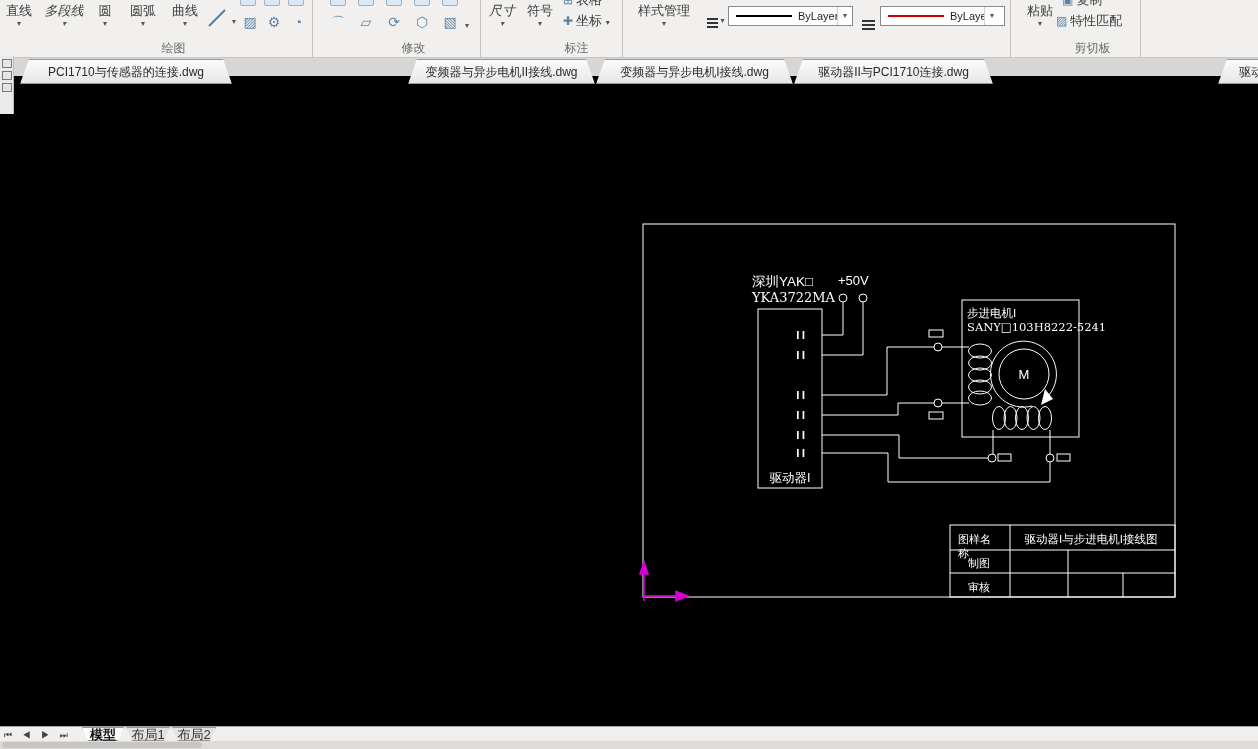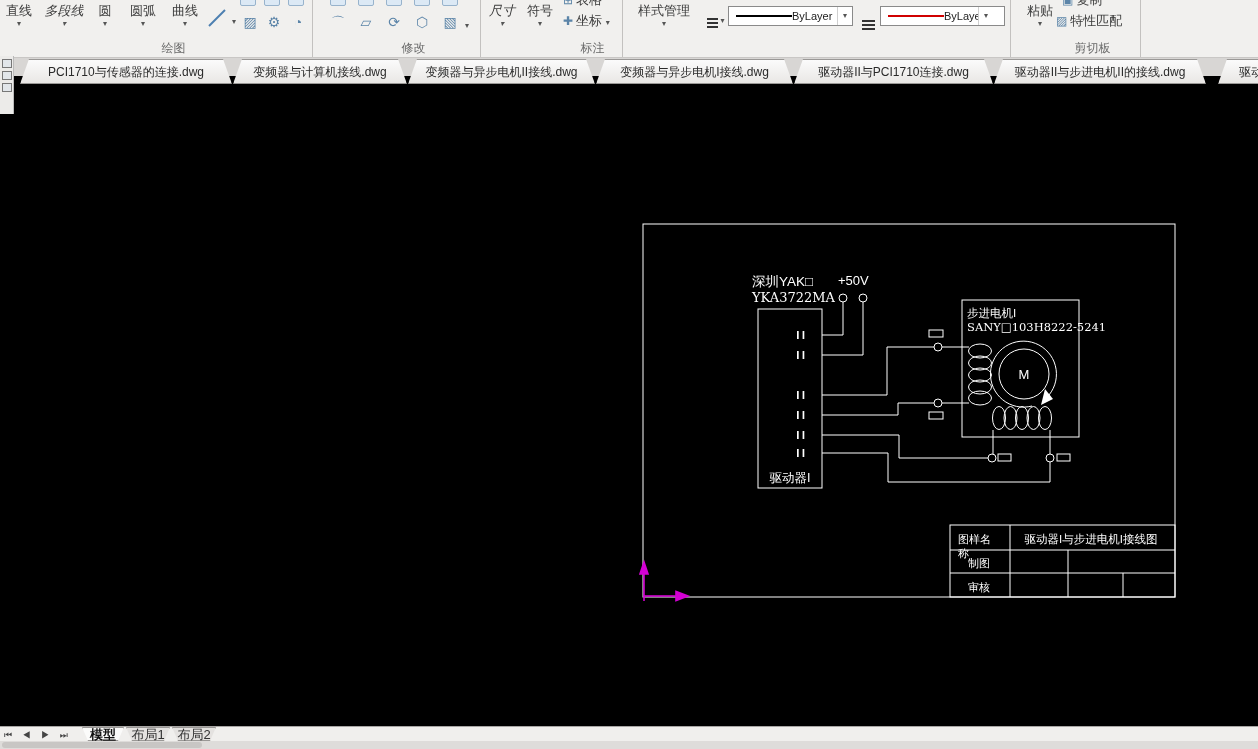--- a/index.html
+++ b/index.html
@@ -16,21 +16,21 @@
     cursor:default; }
   .rbtn .lbl { display:block; line-height:17px; white-space:nowrap; }
   .rbtn .dd { display:block; font-size:8px; color:#555; line-height:9px; }
   .sicon { position:absolute; width:20px; height:20px; font-size:14px; line-height:20px;
     text-align:center; color:#5b84a8; }
   .stub { position:absolute; top:-5px; width:16px; height:11px; background:#dce9f5;
     border:1px solid #98b3cc; border-radius:2px; }
   .combo { position:absolute; top:6px; width:125px; height:20px; background:#fff;
     border:1px solid #8a8a8a; display:flex; align-items:center; overflow:hidden; }
   .combo .lt { flex:0 0 auto; width:56px; height:2px; margin-left:7px; }
-  .combo .cv { font-size:11px; color:#222; white-space:nowrap;
+  .combo .cv { font-size:11px; color:#222; margin-left:6px; white-space:nowrap;
     overflow:hidden; flex:1 1 auto; }
   .combo .ar { flex:0 0 15px; height:18px; border-left:1px solid #d0d0d0; font-size:8px;
     color:#555; text-align:center; line-height:18px; }
   .bars { display:inline-block; width:13px; height:2px; background:#333;
     box-shadow:0 4px 0 #333, 0 8px 0 #333; vertical-align:middle; }
   .clip-top { position:absolute; top:-9px; height:20px; font-size:13px; color:#3b3b3b;
     white-space:nowrap; }
   .mini { font-size:12px; color:#5b84a8; margin-right:3px; }
   
   .filetabs { position:absolute; left:0; top:58px; width:1258px; height:18px;
@@ -123,21 +123,21 @@
     </div>
   <div class="rbtn" style="left:524px;width:32px;">
     <span class="lbl">符号</span>
     <span class="dd">▾</span>
     </div>
   <div class="clip-top" style="left:563px;">
     <span class="mini">⊞</span><span>表格</span></div>
   <div class="clip-top" style="left:563px;top:12px;">
     <span class="mini">✚</span><span>坐标</span>
     <span style="font-size:8px;color:#555;"> ▾</span></div>
-  <div class="panel-label" style="left:504px;width:142px;">标注</div>
+  <div class="panel-label" style="left:488px;width:142px;">标注</div>
   <div class="sep" style="left:622px;"></div>
 
   <div class="rbtn" style="left:628px;width:72px;">
     <span class="lbl">样式管理</span>
     <span class="dd">▾</span>
     </div>
   <div class="sicon" style="left:703px;top:8px;width:26px;">
     <span class="bars" style="width:11px;"></span><span style="font-size:8px;color:#555;"> ▾</span></div>
   <div class="combo" style="left:728px;">
     <span class="lt" style="background:#000;"></span>
@@ -160,25 +160,23 @@
   <div class="clip-top" style="left:1062px;">
     <span class="mini">▣</span><span>复制</span></div>
   <div class="clip-top" style="left:1056px;top:12px;">
     <span class="mini">▨</span><span>特性匹配</span></div>
   <div class="panel-label" style="left:1010px;width:130px;">剪切板</div>
   <div class="sep" style="left:1140px;"></div>
 </div>
 
 <div class="filetabs">
   <div class="ftab" style="left:20px;width:212px;">PCI1710与传感器的连接.dwg</div>
-  <div class="ftab" style="left:233px;width:174px;">变频器与计算机接线.dwg</div>
   <div class="ftab" style="left:408px;width:187px;">变频器与异步电机II接线.dwg</div>
   <div class="ftab" style="left:596px;width:197px;">变频器与异步电机I接线.dwg</div>
   <div class="ftab" style="left:794px;width:199px;">驱动器II与PCI1710连接.dwg</div>
-  <div class="ftab" style="left:994px;width:212px;">驱动器II与步进电机II的接线.dwg</div>
   <div class="ftab" style="left:1218px;width:80px;text-align:left;padding-left:20px;">驱动</div>
 </div>
 
 <div class="lstrip">
   <span></span>
   <span></span>
   <span></span>
 </div>
 
 <div class="canvas">

